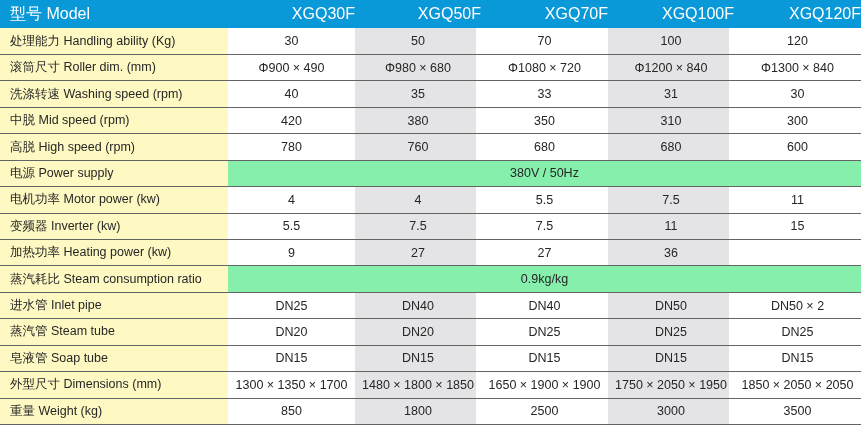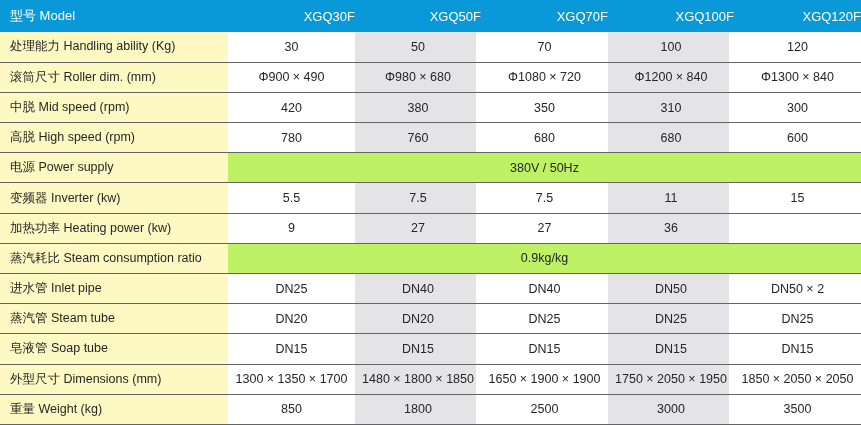--- a/index.html
+++ b/index.html
@@ -16,21 +16,21 @@
     height: 425px;
     border-collapse: collapse;
     table-layout: fixed;
   }
   
   tr.head { height: 25px; }
   tr.head th {
     background: #0a99d8;
     color: #ffffff;
     font-weight: normal;
-    font-size: 13px;
+    font-size: 16px;
     padding: 0;
     vertical-align: middle;
   }
   tr.head th.lblh {
     text-align: left;
     padding-left: 10px;
   }
   tr.head th.model { text-align: right; }
 
   
@@ -51,21 +51,21 @@
   }
   td.val { text-align: center; }
   
   td.s {
     background: linear-gradient(to right,
       #e4e4e7 0,
       #e4e4e7 calc(100% - 5px),
       #ffffff calc(100% - 5px),
       #ffffff 100%);
   }
-  td.spanv { text-align: center; background: #bef264; }
+  td.spanv { text-align: center; background: #86efac; }
 </style>
 </head>
 <body>
 
 <table class="spec">
   <colgroup>
     <col style="width:228px">
     <col style="width:127px">
     <col style="width:126px">
     <col style="width:127px">
@@ -94,20 +94,28 @@
   <tr class="data">
     <td class="lbl">滚筒尺寸 Roller dim. (mm)</td>
     <td class="val">Φ900 × 490</td>
     <td class="val s">Φ980 × 680</td>
     <td class="val">Φ1080 × 720</td>
     <td class="val s">Φ1200 × 840</td>
     <td class="val">Φ1300 × 840</td>
   </tr>
 
 
+  <tr class="data">
+    <td class="lbl">洗涤转速 Washing speed (rpm)</td>
+    <td class="val">40</td>
+    <td class="val s">35</td>
+    <td class="val">33</td>
+    <td class="val s">31</td>
+    <td class="val">30</td>
+  </tr>
 
 
   <tr class="data">
     <td class="lbl">中脱 Mid speed (rpm)</td>
     <td class="val">420</td>
     <td class="val s">380</td>
     <td class="val">350</td>
     <td class="val s">310</td>
     <td class="val">300</td>
   </tr>
@@ -119,20 +127,28 @@
     <td class="val">680</td>
     <td class="val s">680</td>
     <td class="val">600</td>
   </tr>
 
   <tr class="data">
     <td class="lbl">电源 Power supply</td>
     <td class="spanv" colspan="5">380V / 50Hz</td>
   </tr>
 
+  <tr class="data">
+    <td class="lbl">电机功率 Motor power (kw)</td>
+    <td class="val">4</td>
+    <td class="val s">4</td>
+    <td class="val">5.5</td>
+    <td class="val s">7.5</td>
+    <td class="val">11</td>
+  </tr>
 
   <tr class="data">
     <td class="lbl">变频器 Inverter (kw)</td>
     <td class="val">5.5</td>
     <td class="val s">7.5</td>
     <td class="val">7.5</td>
     <td class="val s">11</td>
     <td class="val">15</td>
   </tr>
 

